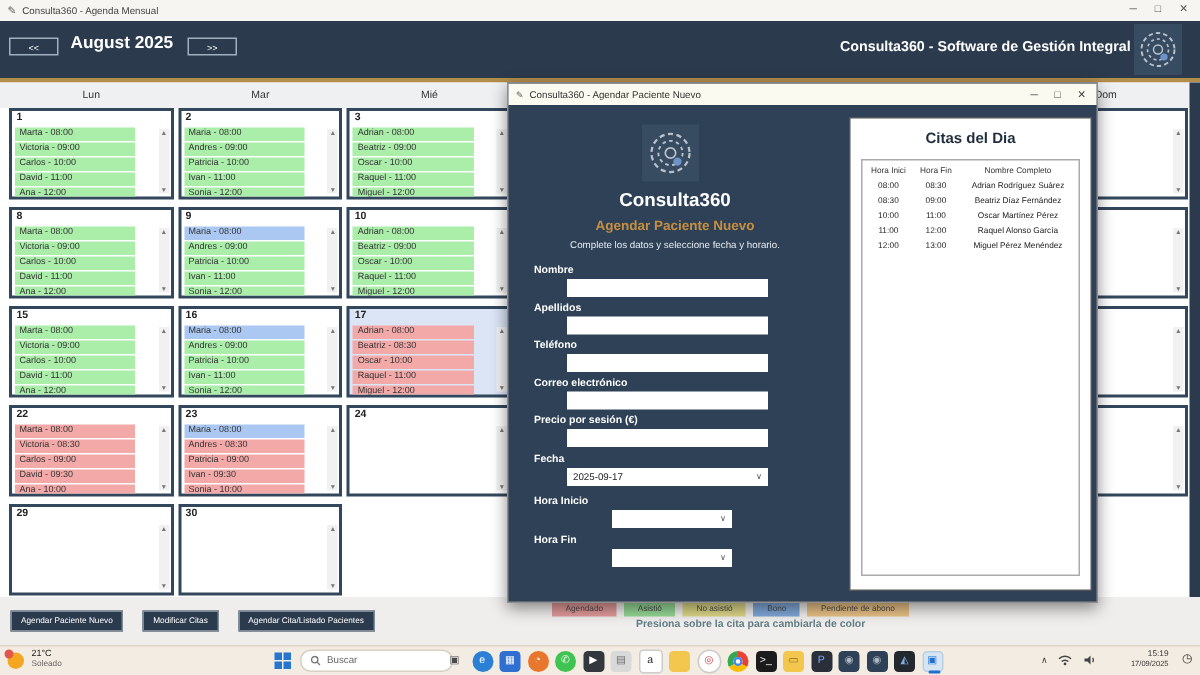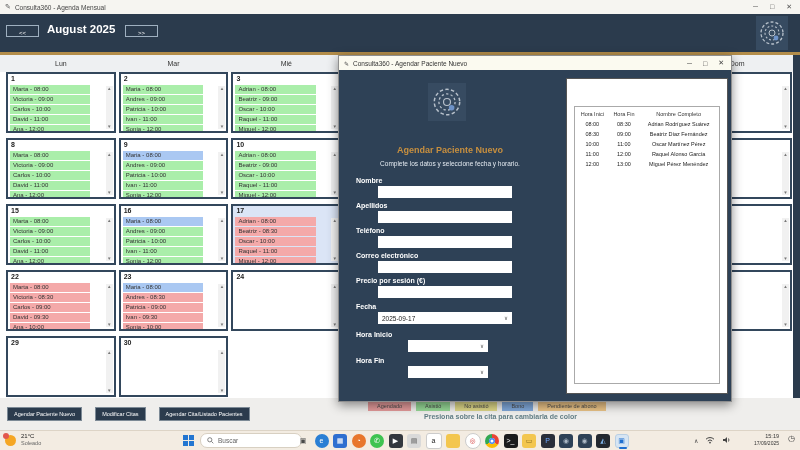--- a/index.html
+++ b/index.html
@@ -127,20 +127,21 @@
       <span data-name="minimize-icon">─</span>
       <span data-name="maximize-icon">□</span>
       <span data-name="close-icon">✕</span>
     </div>
   </div>
 
   <div class="abs header" data-name="calendar-header">
     <button class="navbtn" style="left:6px;top:11px;" data-name="prev-month-button">&lt;&lt;</button>
     <div class="monthtitle" data-name="month-title">August 2025</div>
     <button class="navbtn" style="left:125px;top:11px;" data-name="next-month-button">&gt;&gt;</button>
+    <div class="brandtitle" data-name="brand-title">Consulta360  -  Software de Gestión Integral</div>
     <div class="logobox" data-name="app-logo">
       <svg width="26" height="26" viewBox="0 0 26 26" data-name="logo-graphic">
         <circle cx="13" cy="13" r="11" fill="none" stroke="#b9c2cc" stroke-width="1.3" stroke-dasharray="3 2"></circle>
         <circle cx="13" cy="13" r="7" fill="none" stroke="#b9c2cc" stroke-width="1.1" stroke-dasharray="2 2"></circle>
         <circle cx="13" cy="13" r="3" fill="none" stroke="#b9c2cc" stroke-width="1"></circle>
         <circle cx="17" cy="18" r="2.4" fill="#6e93c9"></circle>
       </svg>
     </div>
   </div>
   <div class="abs goldline" data-name="gold-divider"></div>
@@ -396,20 +397,21 @@
     </div>
 
     <div class="dlogo" data-name="dialog-logo">
       <svg width="30" height="30" viewBox="0 0 26 26" data-name="logo-graphic">
         <circle cx="13" cy="13" r="11" fill="none" stroke="#b9c2cc" stroke-width="1.3" stroke-dasharray="3 2"></circle>
         <circle cx="13" cy="13" r="7" fill="none" stroke="#b9c2cc" stroke-width="1.1" stroke-dasharray="2 2"></circle>
         <circle cx="13" cy="13" r="3" fill="none" stroke="#b9c2cc" stroke-width="1"></circle>
         <circle cx="17" cy="18" r="2.4" fill="#6e93c9"></circle>
       </svg>
     </div>
+    <div class="dbrand" data-name="dialog-brand">Consulta360</div>
     <div class="dheading" id="dheading" data-name="dialog-heading" style="color: rgb(199, 143, 63);">Agendar Paciente Nuevo</div>
     <div class="dinstr" data-name="dialog-instruction">Complete los datos y seleccione fecha y horario.</div>
 
     <div data-name="dialog-form" id="dialog-form">
         <div data-name="field-label-nombre" class="flabel" style="top: 121px;">Nombre</div>
         <input data-name="field-input-nombre" class="finput" readonly="" style="top: 130px;">
         <div data-name="field-label-apellidos" class="flabel" style="top: 146px;">Apellidos</div>
         <input data-name="field-input-apellidos" class="finput" readonly="" style="top: 155px;">
         <div data-name="field-label-tel-fono" class="flabel" style="top: 171px;">Teléfono</div>
         <input data-name="field-input-tel-fono" class="finput" readonly="" style="top: 180px;">
@@ -428,20 +430,21 @@
           <span data-name="select-arrow-icon" class="selarr">∨</span>
         </div>
         <div data-name="field-label-hora-fin" class="flabel" style="top: 301px;">Hora Fin</div>
         <div data-name="field-select-hora-fin" class="fselect small" style="top: 310px;">
           <span data-name="select-value" class="selval"></span>
           <span data-name="select-arrow-icon" class="selarr">∨</span>
         </div>
       </div>
 
     <div class="citas" data-name="citas-panel">
+      <div class="ctitle" data-name="citas-title">Citas del Dia</div>
       <div class="listbox" data-name="citas-listbox">
           <div data-name="citas-header-row" class="lrow lhead">
             <span data-name="citas-column-header" class="lc lc0">Hora Inici</span>
             <span data-name="citas-column-header" class="lc lc1">Hora Fin</span>
             <span data-name="citas-column-header" class="lc lc2">Nombre Completo</span>
           </div>
           <div data-name="citas-row" class="lrow">
             <span data-name="citas-cell" class="lc lc0">08:00</span>
             <span data-name="citas-cell" class="lc lc1">08:30</span>
             <span data-name="citas-cell" class="lc lc2">Adrian Rodríguez Suárez</span>

